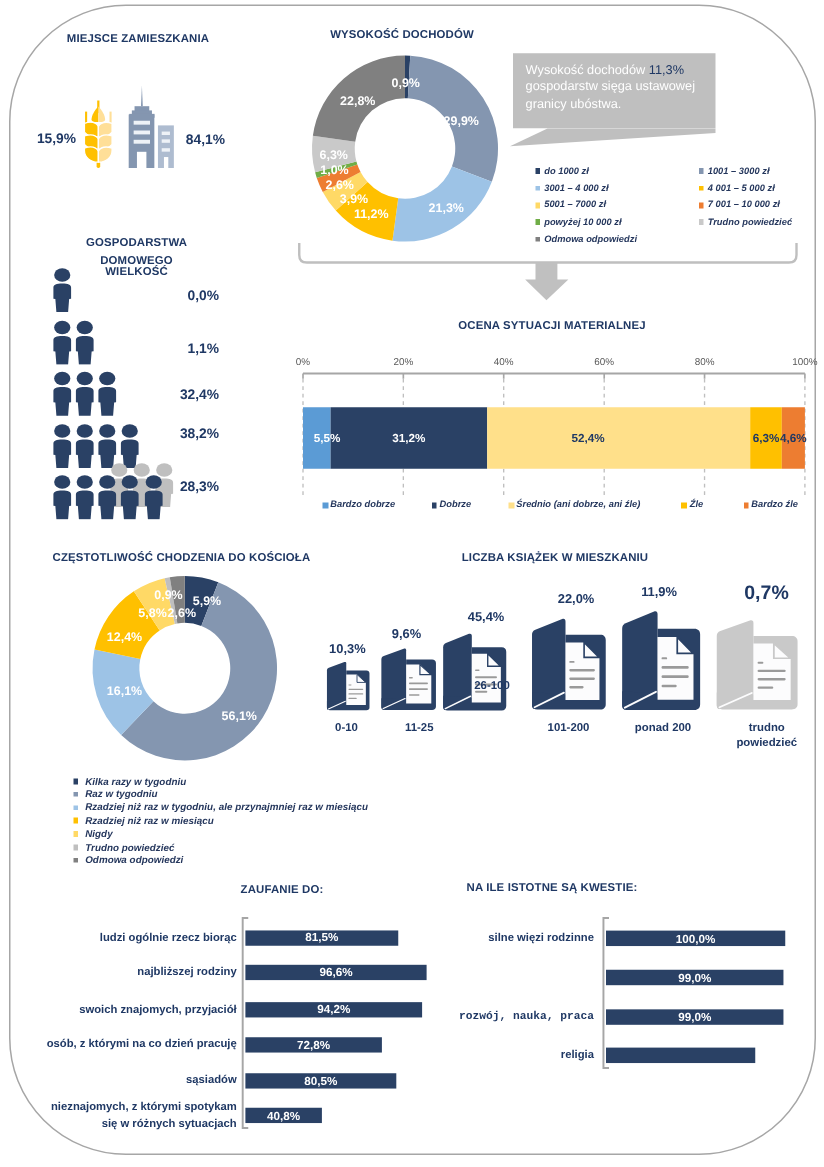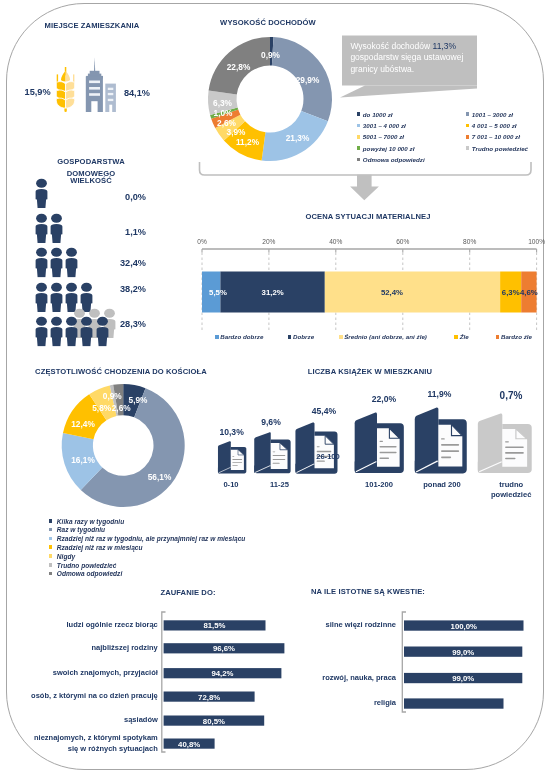--- a/index.html
+++ b/index.html
@@ -330,21 +330,21 @@
  <path d="M2.0 13.4 C2.0 11.4 2.8 10.2 4.6 9.4 L26.0 0.8 C27.6 0.2 28.6 1.0 28.6 2.7 L28.6 60.6 L5.2 72.2 C3.2 73.0 2.0 71.8 2.0 69.7 Z" fill="#C9C9C9"></path>
  <path d="M2.0 59.0 L2.0 68.8 C2.0 71.4 3.6 72.8 6.2 72.8 L56.4 72.8 C59.0 72.8 60.6 71.2 60.6 68.6 L60.6 17.6 C60.6 15.0 59.0 13.4 56.4 13.4 L28.6 13.4 L28.6 60.6 Z" fill="#C9C9C9"></path>
  <path d="M28.6 19.4 L43.4 19.4 L55.6 31.8 L55.6 65.2 L28.6 65.2 Z" fill="#FCFCFD"></path>
  <path d="M43.4 19.4 L43.4 31.3 L55.3 31.3 Z" fill="#FCFCFD" stroke="#C9C9C9" stroke-width="1.3" stroke-linejoin="miter"></path>
  <rect x="31.6" y="34.2" width="4.2" height="1.5" rx="0.7" fill="#9A9A9A"></rect>
  <rect x="31.6" y="40.6" width="20.4" height="1.9" rx="0.9" fill="#9A9A9A"></rect>
  <rect x="31.6" y="47.4" width="20.4" height="1.9" rx="0.9" fill="#9A9A9A"></rect>
  <rect x="31.6" y="54.2" width="11.4" height="1.9" rx="0.9" fill="#9A9A9A"></rect>
  <path d="M4.0 71.0 L27.4 59.4" stroke="#FCFCFD" stroke-width="1.4" stroke-linecap="round" fill="none"></path>
 </svg></div>
-<div class="pct" style="left:511.0px;top:395.0px;transform:translate(-50%,-50%);font-size:10px;">0,7%</div>
+<div class="pct" style="left:511.0px;top:395.0px;transform:translate(-50%,-50%);font-size:13px;">0,7%</div>
 <div class="bk-lab" style="left:511.2px;top:480.0px;width:60px;">trudno powiedzieć</div>
 <div class="sect-title" style="left:133px;top:587.6px;width:110px;">ZAUFANIE DO:</div>
 <svg class="abs" style="left:0;top:600px;" width="300" height="178">
 <path d="M165.5 612 L161.8 612 L161.8 752 L165.5 752" fill="none" stroke="#A6A6A6" stroke-width="1.3" transform="translate(0,-600)"></path>
       <rect x="163.6" y="20.3" width="101.9" height="10.2" fill="#2A4165"></rect>
       <rect x="163.6" y="43.2" width="120.8" height="10.2" fill="#2A4165"></rect>
       <rect x="163.6" y="68.1" width="117.8" height="10.2" fill="#2A4165"></rect>
       <rect x="163.6" y="91.5" width="91.0" height="10.2" fill="#2A4165"></rect>
       <rect x="163.6" y="115.5" width="100.6" height="10.2" fill="#2A4165"></rect>
       <rect x="163.6" y="138.5" width="51.0" height="10.2" fill="#2A4165"></rect>
@@ -366,16 +366,16 @@
 <path d="M406 612 L402.3 612 L402.3 712 L406 712" fill="none" stroke="#A6A6A6" stroke-width="1.3" transform="translate(0,-600)"></path>
       <rect x="404.0" y="20.4" width="119.5" height="10.3" fill="#2A4165"></rect>
       <rect x="404.0" y="46.5" width="118.3" height="10.3" fill="#2A4165"></rect>
       <rect x="404.0" y="72.9" width="118.3" height="10.3" fill="#2A4165"></rect>
       <rect x="404.0" y="98.4" width="99.5" height="10.3" fill="#2A4165"></rect>
 </svg>
 <div class="bar-val" style="left:463.8px;top:625.5px;">100,0%</div>
 <div class="cat-lab" style="left:293.0px;top:620.2px;width:103.0px;">silne więzi rodzinne</div>
 <div class="bar-val" style="left:463.2px;top:651.6px;">99,0%</div>
 <div class="bar-val" style="left:463.2px;top:678.0px;">99,0%</div>
-<div class="cat-lab" style="left:293.0px;top:672.8px;width:103.0px;">rozwój, nauka, praca</div>
+<div class="cat-lab" style="left:293.0px;top:672.8px;width:103.0px;font-family:Liberation Mono, monospace;">rozwój, nauka, praca</div>
 <div class="bar-val" style="left:453.8px;top:730px;">83,3%</div>
 <div class="cat-lab" style="left:293.0px;top:698.2px;width:103.0px;">religia</div>
 </div>
 
 </body></html>

